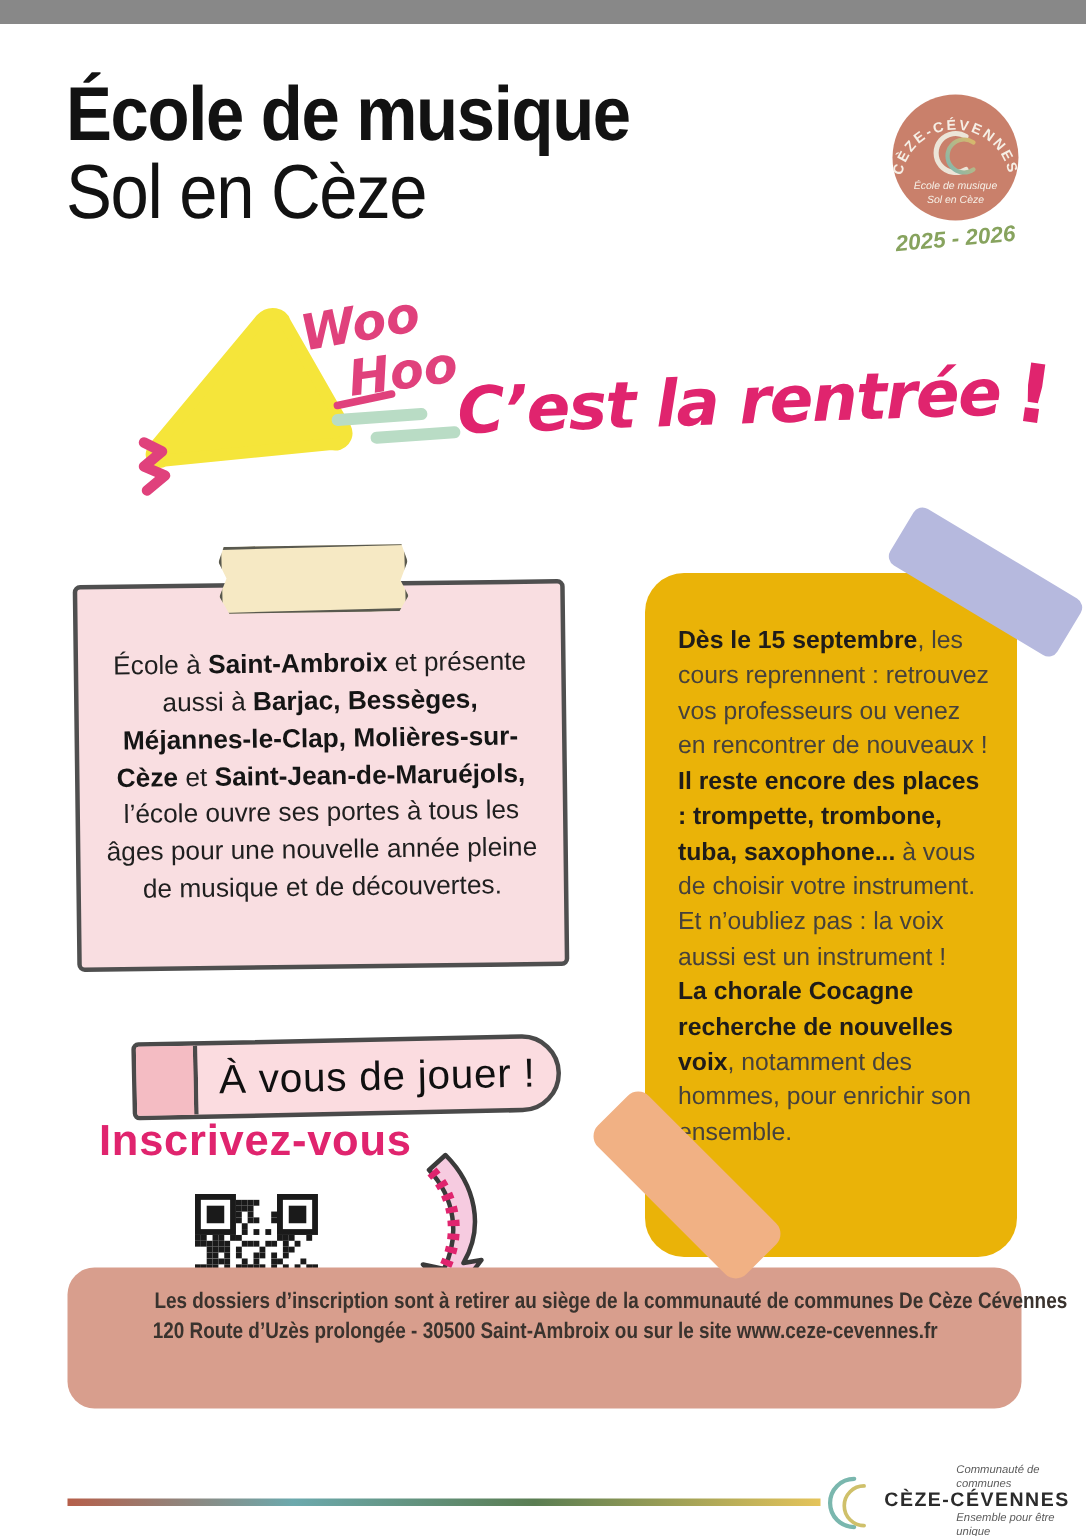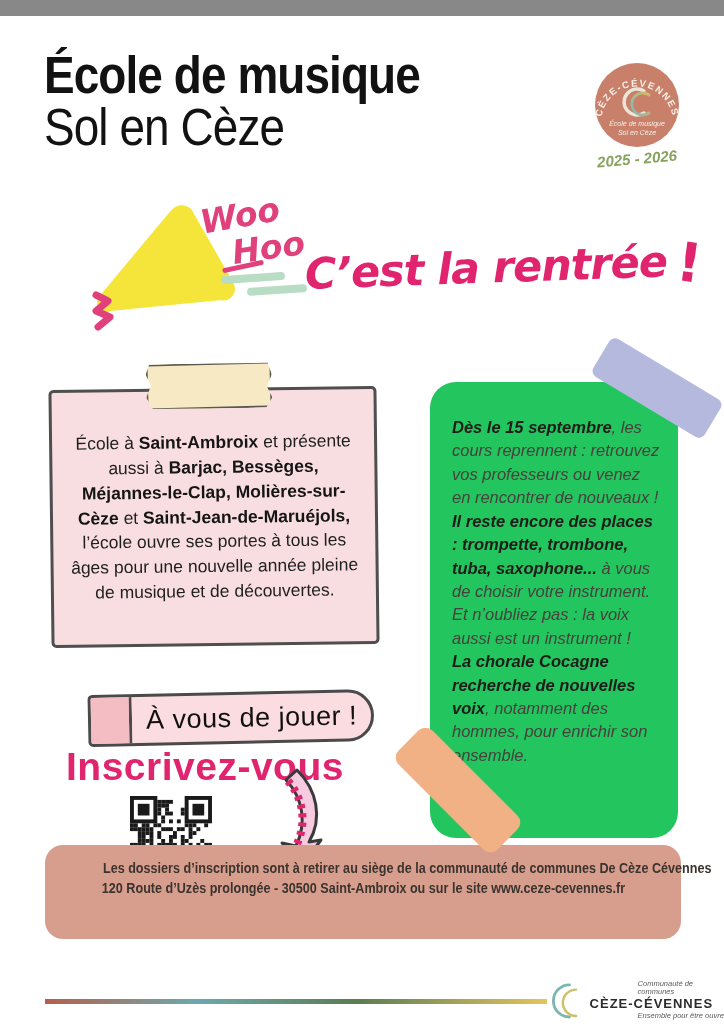--- a/index.html
+++ b/index.html
@@ -36,38 +36,37 @@
   .note-left .txt strong{font-weight:700; color:#151515;}
   .tape-cream{
     position:absolute; left:146px; top:347px; width:126px; height:46px;
     background:#f6e9c4; border:2px solid #59594f; box-sizing:border-box;
     transform:rotate(-1.5deg); z-index:4;
     clip-path:polygon(3% 0%, 97% 3%, 100% 28%, 96% 55%, 100% 78%, 95% 100%, 5% 97%, 0% 72%, 4% 46%, 0% 22%);
   }
   
   .card-right{
     position:absolute; left:430px; top:366px; width:248px; height:456px;
-    background:#22c55e; border-radius:26px; box-sizing:border-box;
+    background:#eab308; border-radius:26px; box-sizing:border-box;
     padding:34px 16px 0 22px;
-    font-style:italic;
   }
   .card-right .txt{font-size:16.5px; line-height:1.42; color:#46413c;}
   .card-right .txt strong{font-weight:700; color:#1f1c1a;}
   .tape-lavender{position:absolute; left:592px; top:350px; width:130px; height:44px; background:#b6b9de; border-radius:7px; transform:rotate(31deg); z-index:4;}
   .tape-orange{position:absolute; left:388px; top:750px; width:140px; height:48px; background:#f1b184; border-radius:10px; transform:rotate(45deg); z-index:4;}
   
   .ribbon{
     position:absolute; left:88px; top:676px; width:286px; height:52px;
     background:#fbdce0; border:3px solid #4a4a4a; box-sizing:border-box;
     border-radius:5px 28px 28px 5px; transform:rotate(-1.2deg);
     display:flex; align-items:center;
   }
   .ribbon .tab{width:38px; align-self:stretch; background:#f4bcc3; border-right:3px solid #4a4a4a; border-radius:2px 0 0 2px;}
   .ribbon .lbl{flex:1; text-align:center; font-size:27px; color:#101010; letter-spacing:0.5px;}
-  .signup{position:absolute; left:66px; top:729px; font-size:39px; font-weight:700; color:#e0246e; letter-spacing:0.5px;}
+  .signup{position:absolute; left:66px; top:729px; font-size:29px; font-weight:700; color:#e0246e; letter-spacing:0.5px;}
   .qr{position:absolute; left:130px; top:780px;}
   .arrow{position:absolute; left:253px; top:746px;}
   
   .banner{
     position:absolute; left:45px; top:829px; width:636px; height:94px;
     background:#d89e8d; border-radius:18px; text-align:center;
     padding-top:13px; box-sizing:border-box; color:#3a332e;
   }
   .banner .bl{display:inline-block; white-space:nowrap; transform:scaleX(.84); transform-origin:center; font-weight:700; font-size:15px; line-height:1.35;}
   .banner .bl3{font-size:18.5px; margin-top:7px;}
@@ -305,17 +304,17 @@
 
   <div class="grad-line"></div>
   <div class="footer-logo">
     <svg width="44" height="48" viewBox="0 0 44 48">
       <path d="M 28,8 A 17,17 0 1 0 28,42" fill="none" stroke="#7ab7ae" stroke-width="3" stroke-linecap="round"></path>
       <path d="M 35,13 A 14,14 0 1 0 35,41" fill="none" stroke="#cfc06a" stroke-width="2.6" stroke-linecap="round"></path>
     </svg>
     <div class="col">
       <span class="small">Communauté de communes</span>
       <span class="name">CÈZE-CÉVENNES</span>
-      <span class="small">Ensemble pour être ouvre</span>
+      <span class="small">Ensemble pour être unique</span>
     </div>
   </div>
 
 </div>
 
 </body></html>

